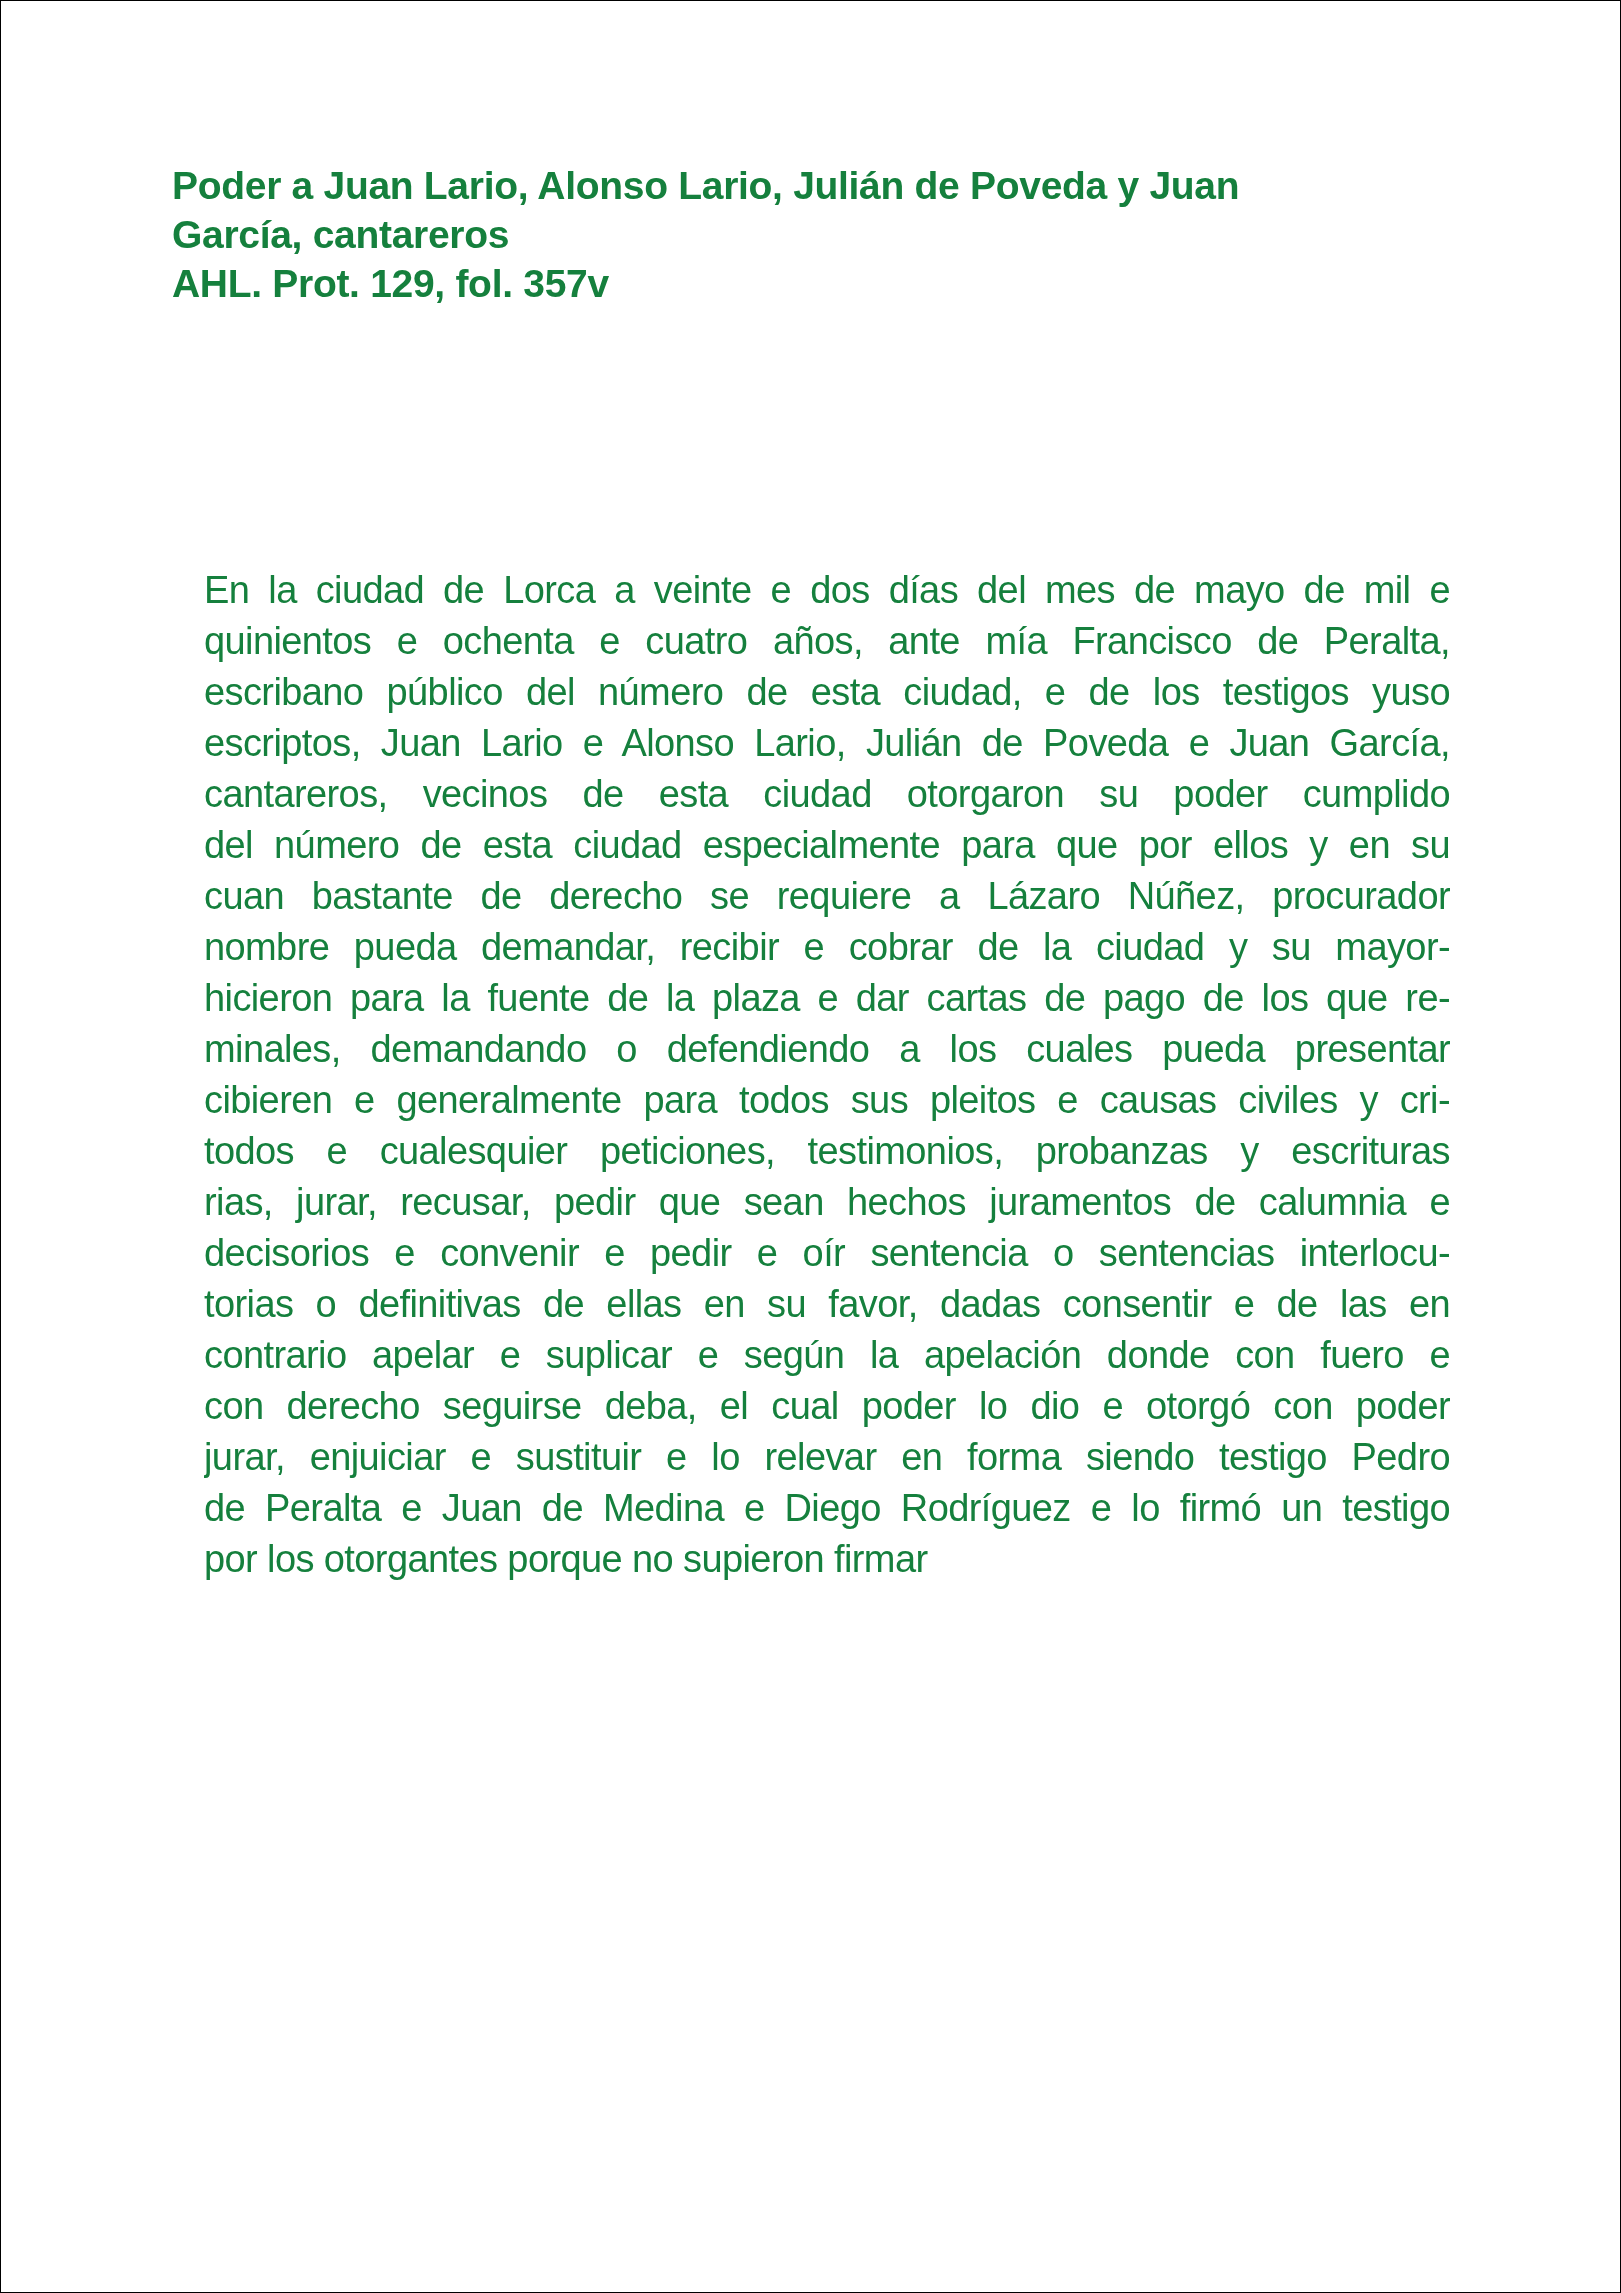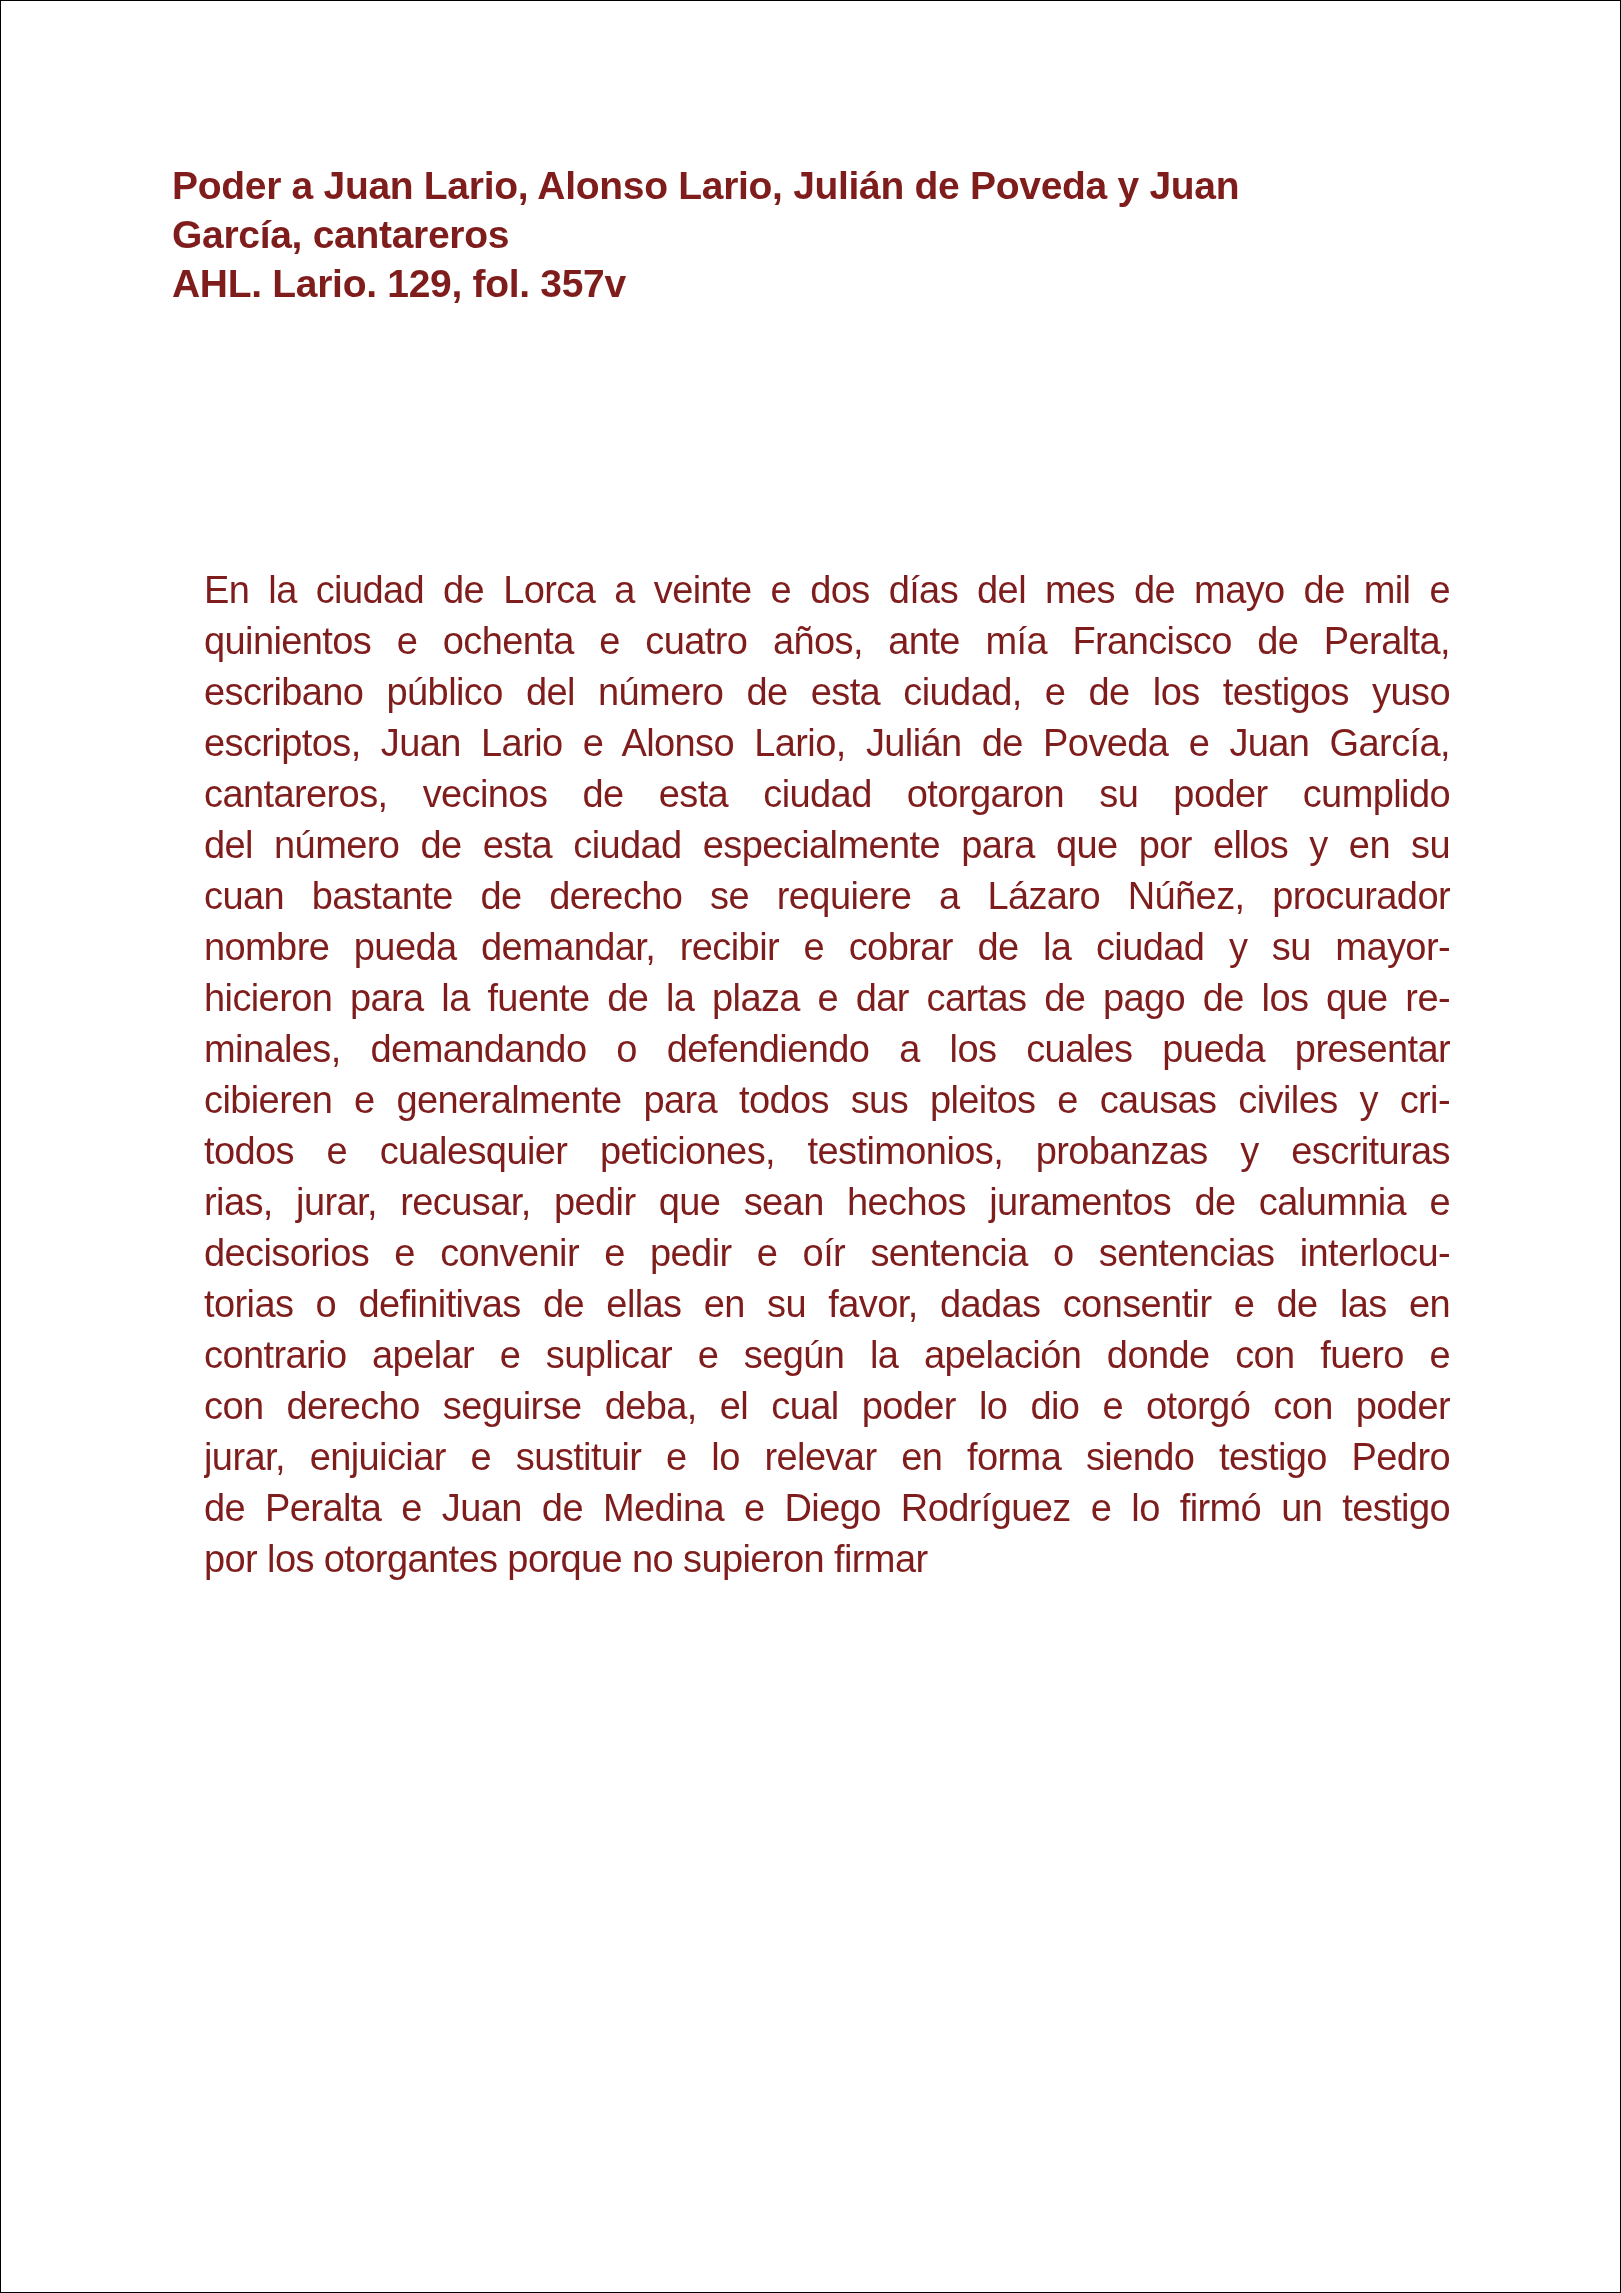--- a/index.html
+++ b/index.html
@@ -10,21 +10,21 @@
   .page {
     position: relative;
     width: 1622px;
     height: 2294px;
     box-sizing: border-box;
     background: #ffffff;
     border: 1.9px solid #000000;
     border-right-width: 2.8px;
     border-bottom-width: 2.8px;
     font-family: "Liberation Sans", sans-serif;
-    color: #7f1d1d;
+    color: #15803d;
     overflow: hidden;
   }
   .heading {
     position: absolute;
     left: 171px;
     top: 160px;
     font-size: 39px;
     line-height: 49px;
     font-weight: bold;
     letter-spacing: -0.3px;
@@ -52,21 +52,21 @@
   }
 </style>
 </head>
 <body>
 
 <div class="page">
 
   <div class="heading">
     <div>Poder a Juan Lario, Alonso Lario, Julián de Poveda y Juan</div>
     <div>García, cantareros</div>
-    <div>AHL. Lario. 129, fol. 357v</div>
+    <div>AHL. Prot. 129, fol. 357v</div>
   </div>
 
   <div class="body-text">
     <div class="line">En la ciudad de Lorca a veinte e dos días del mes de mayo de mil e</div>
     <div class="line">quinientos e ochenta e cuatro años, ante mía Francisco de Peralta,</div>
     <div class="line">escribano público del número de esta ciudad, e de los testigos yuso</div>
     <div class="line">escriptos, Juan Lario e Alonso Lario, Julián de Poveda e Juan García,</div>
     <div class="line">cantareros, vecinos de esta ciudad otorgaron su poder cumplido</div>
     <div class="line">del número de esta ciudad especialmente para que por ellos y en su</div>
     <div class="line">cuan bastante de derecho se requiere a Lázaro Núñez, procurador</div>

